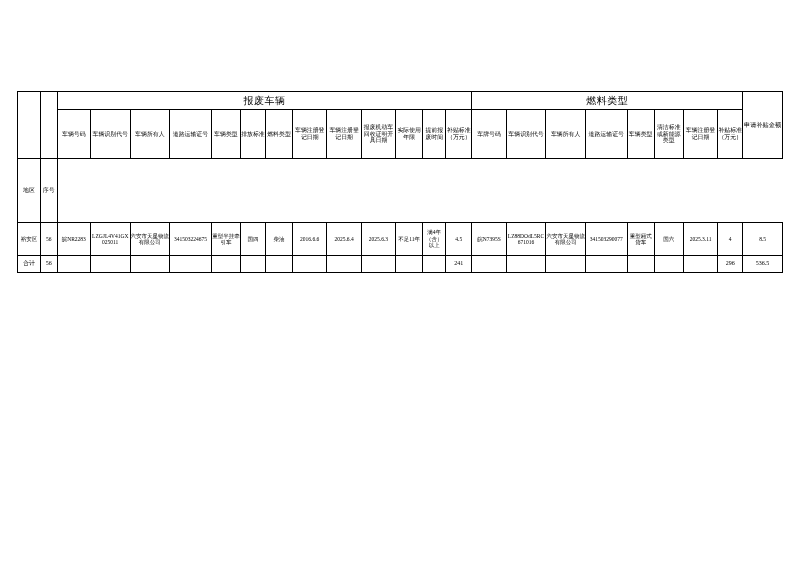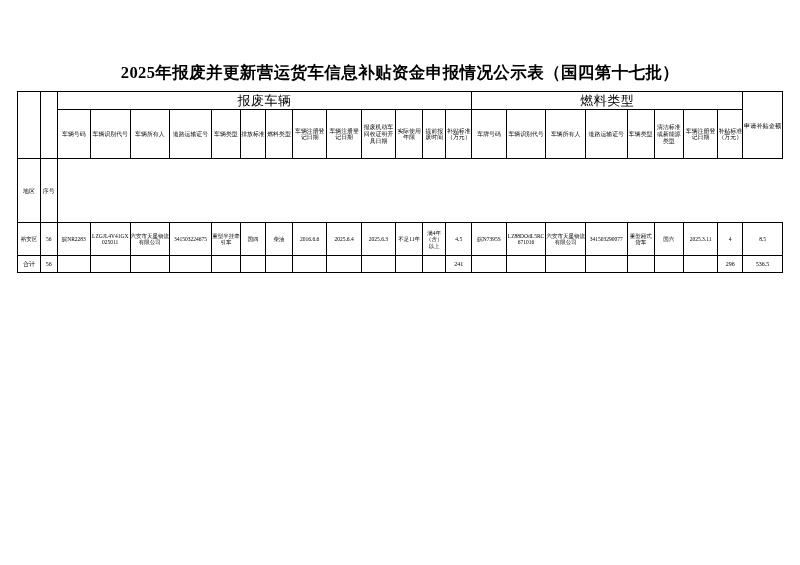--- a/index.html
+++ b/index.html
@@ -49,21 +49,21 @@
     border: 0.7px solid #000;
     text-align: center;
     vertical-align: middle;
     padding: 1px 0px;
     font-weight: normal;
     word-break: break-all;
     overflow-wrap: break-word;
     font-family: "Liberation Serif", serif;
   }
   .grp-head {
-    font-size: 13px;
+    font-size: 10px;
     letter-spacing: 0.5px;
     height: 15px;
   }
   .sub-head {
     font-size: 5.9px;
     height: 46px;
     line-height: 1.12;
     padding: 0 1px;
   }
   .sub-head-tall {
@@ -85,21 +85,20 @@
     height: 14px;
     font-size: 6px;
   }
   .nowrapcell { word-break: keep-all; }
 </style>
 </head>
 <body>
 
 <div class="page">
 
-  <div class="doc-title">2025年报废并更新营运货车信息补贴资金申报情况公示表（国四第十七批）</div>
 
   <div class="table-wrap">
     <table class="main">
       <colgroup>
         <col style="width:22px">
         <col style="width:16px">
         <col style="width:32px">
         <col style="width:38px">
         <col style="width:38px">
         <col style="width:40px">

